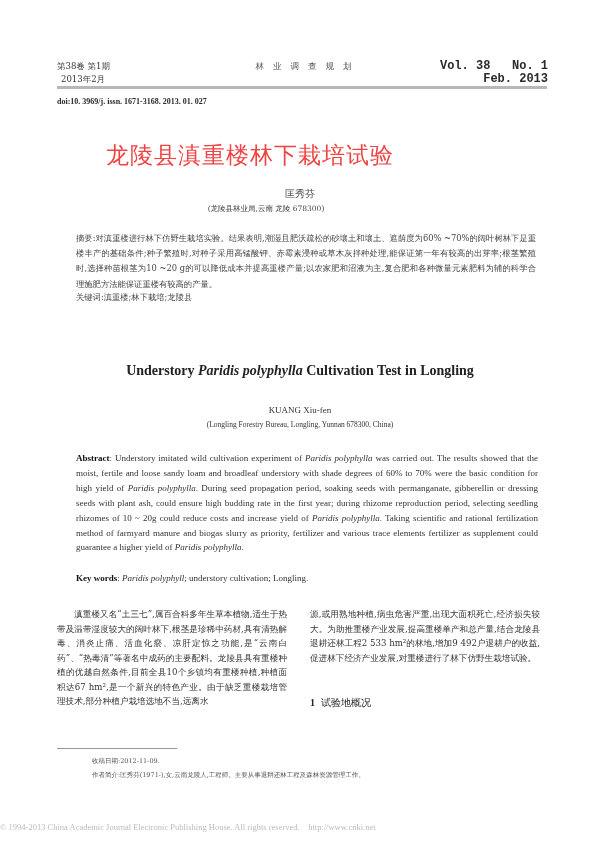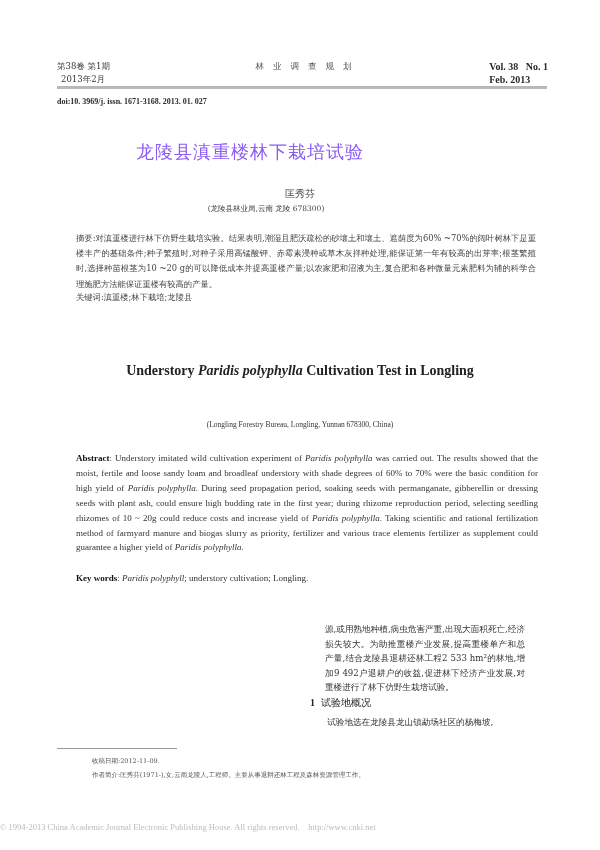--- a/index.html
+++ b/index.html
@@ -5,24 +5,24 @@
     html, body { margin: 0; padding: 0; }
     body {
       width: 600px; height: 850px; background: #ffffff; position: relative; overflow: hidden;
       font-family: "DejaVu Serif", "Liberation Serif", serif; color: #2a2a2a;
     }
     .page { position: absolute; left: 0; top: 0; width: 600px; height: 850px; }
     .hdr-left { position: absolute; left: 57px; top: 60px; font-size: 8.5px; line-height: 13px; color: #333; }
     .hdr-center { position: absolute; left: 0; width: 600px; top: 60px; text-align: center; font-size: 8.5px; line-height: 13px; }
     .hdr-center .cn { letter-spacing: 9px; color: #555; padding-left: 16px; }
     .hdr-center .en { font-family: "Liberation Serif", serif; font-weight: bold; font-size: 9px; }
-    .hdr-right { position: absolute; right: 52px; top: 60px; text-align: left; font-family: Liberation Serif, serif; font-weight: bold; font-size: 10px; line-height: 13px; }
+    .hdr-right { position: absolute; right: 52px; top: 60px; text-align: right; font-family: Liberation Mono, monospace; font-weight: bold; font-size: 12px; line-height: 13px; }
     .hdr-rule { position: absolute; left: 57px; width: 490px; top: 86px; height: 3px; background: #b8b8b8; }
     .doi { position: absolute; left: 57px; top: 97px; font-family: "Liberation Serif", serif; font-weight: bold; font-size: 8px; }
-    .title-cn { position: absolute; left: 0; width: 500px; top: 140px; text-align: center; font-size: 18px; color: #8b5cf6; letter-spacing: 1px; }
+    .title-cn { position: absolute; left: 0; width: 500px; top: 140px; text-align: center; font-size: 23px; color: #ef4444; letter-spacing: 1px; }
     .author-cn { position: absolute; left: 0; width: 600px; top: 187px; text-align: center; font-size: 10px; color: #444; }
     .affil-cn { position: absolute; left: 0; width: 532px; top: 204px; text-align: center; font-size: 7.5px; color: #444; }
     .abstract-cn { position: absolute; left: 76px; width: 460px; top: 231px; font-size: 8.3px; line-height: 15.2px; color: #444; text-align: justify; }
     .keywords-cn { position: absolute; left: 76px; top: 292px; font-size: 8.3px; color: #444; }
     .classif { position: absolute; left: 76px; top: 308px; font-size: 7.5px; color: #555; white-space: pre; }
     .title-en { position: absolute; left: 0; width: 600px; top: 363px; text-align: center; font-family: "Liberation Serif", serif; font-weight: bold; font-size: 14px; color: #222; }
     .title-en i { font-style: italic; }
     .author-en { position: absolute; left: 0; width: 600px; top: 405px; text-align: center; font-family: "Liberation Serif", serif; font-size: 9px; color: #333; }
     .affil-en { position: absolute; left: 0; width: 600px; top: 420px; text-align: center; font-family: "Liberation Serif", serif; font-size: 7.5px; color: #333; }
     .abstract-en { position: absolute; left: 76px; width: 462px; top: 451px; font-family: "Liberation Serif", serif; font-size: 9px; line-height: 14.9px; color: #333; text-align: justify; }
@@ -69,40 +69,41 @@
   <div class="title-cn">龙陵县滇重楼林下栽培试验</div>
   <div class="author-cn">匡秀芬</div>
   <div class="affil-cn">(龙陵县林业局,云南 龙陵 678300)</div>
 
   <div class="abstract-cn">摘要:对滇重楼进行林下仿野生栽培实验。结果表明,潮湿且肥沃疏松的砂壤土和壤土、遮荫度为60% ~70%的阔叶树林下是重楼丰产的基础条件;种子繁殖时,对种子采用高锰酸钾、赤霉素浸种或草木灰拌种处理,能保证第一年有较高的出芽率;根茎繁殖时,选择种苗根茎为10 ~20 g的可以降低成本并提高重楼产量;以农家肥和沼液为主,复合肥和各种微量元素肥料为辅的科学合理施肥方法能保证重楼有较高的产量。</div>
   <div class="keywords-cn" style="top:292px">关键词:滇重楼;林下栽培;龙陵县</div>
 
   <div class="title-en">
     <span>Understory </span><i>Paridis polyphylla</i><span> Cultivation Test in Longling</span>
   </div>
+  <div class="author-en">KUANG Xiu-fen</div>
   <div class="affil-en">(Longling Forestry Bureau, Longling, Yunnan 678300, China)</div>
 
   <div class="abstract-en">
     <b>Abstract</b><span>: Understory imitated wild cultivation experiment of </span><i>Paridis polyphylla</i><span> was carried out. The results showed that the moist, fertile and loose sandy loam and broadleaf understory with shade degrees of 60% to 70% were the basic condition for high yield of </span><i>Paridis polyphylla</i><span>. During seed propagation period, soaking seeds with permanganate, gibberellin or dressing seeds with plant ash, could ensure high budding rate in the first year; during rhizome reproduction period, selecting seedling rhizomes of 10 ~ 20g could reduce costs and increase yield of </span><i>Paridis polyphylla</i><span>. Taking scientific and rational fertilization method of farmyard manure and biogas slurry as priority, fertilizer and various trace elements fertilizer as supplement could guarantee a higher yield of </span><i>Paridis polyphylla</i><span>.</span>
   </div>
 
   <div class="keywords-en">
     <b>Key words</b><span>: </span><i>Paridis polyphyll</i><span>; understory cultivation; Longling.</span>
   </div>
 
+  <div class="col col-left">
+    <p class="indent">滇重楼又名“土三七”,属百合科多年生草本植物,适生于热带及温带湿度较大的阔叶林下,根茎是珍稀中药材,具有清热解毒、消炎止痛、活血化瘀、凉肝定惊之功能,是“云南白药”、“热毒清”等著名中成药的主要配料。龙陵县具有重楼种植的优越自然条件,目前全县10个乡镇均有重楼种植,种植面积达67 hm²,是一个新兴的特色产业。由于缺乏重楼栽培管理技术,部分种植户栽培选地不当,远离水</p>
+  </div>
 
   <div class="col col-right">
-    <p style="margin:15px">源,或用熟地种植,病虫危害严重,出现大面积死亡,经济损失较大。为助推重楼产业发展,提高重楼单产和总产量,结合龙陵县退耕还林工程2 533 hm²的林地,增加9 492户退耕户的收益,促进林下经济产业发展,对重楼进行了林下仿野生栽培试验。</p>
+    <p style="margin:0">源,或用熟地种植,病虫危害严重,出现大面积死亡,经济损失较大。为助推重楼产业发展,提高重楼单产和总产量,结合龙陵县退耕还林工程2 533 hm²的林地,增加9 492户退耕户的收益,促进林下经济产业发展,对重楼进行了林下仿野生栽培试验。</p>
   </div>
 
   <div class="section-head">
     <span class="num">1</span><span>试验地概况</span>
-  </div>
-  <div class="col-right2">
-    <p class="indent">试验地选在龙陵县龙山镇勐场社区的杨梅坡,</p>
   </div>
 
   <div class="foot-rule"></div>
   <div class="footnote fn1">收稿日期:2012-11-09.</div>
   <div class="footnote fn2">作者简介:匡秀芬(1971-),女,云南龙陵人,工程师。主要从事退耕还林工程及森林资源管理工作。</div>
 
   <div class="copyright">© 1994-2013 China Academic Journal Electronic Publishing House. All rights reserved.    http://www.cnki.net</div>
 </div>
 
 </body></html>

